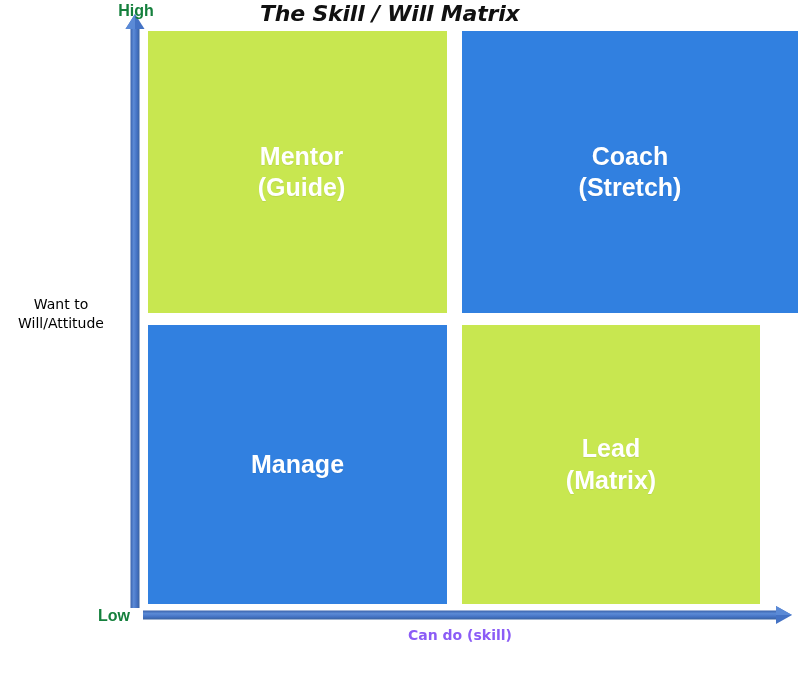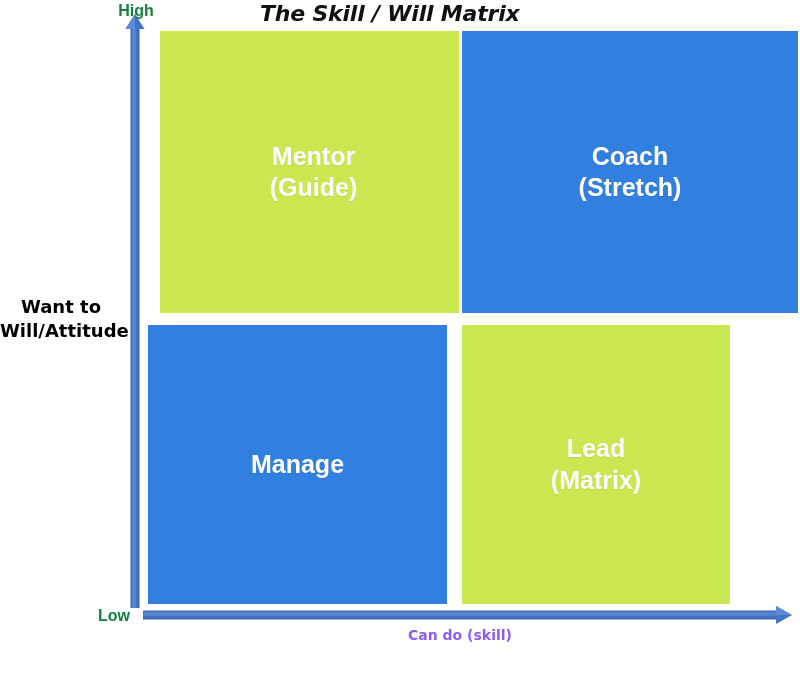--- a/index.html
+++ b/index.html
@@ -45,34 +45,34 @@
     font-family: "Liberation Sans", sans-serif;
     font-size: 25px;
     font-weight: bold;
     line-height: 1.26;
     box-sizing: border-box;
   }
   .quadrant .q-text {
     text-shadow: 0 1px 1px rgba(0,0,0,0.07);
   }
   #q-mentor {
-    left: 160px;  top: 31px;
+    left: 148px;  top: 31px;
     width: 299px; height: 282px; padding-left: 8px;
   }
   #q-coach {
     left: 462px;  top: 31px;
     width: 336px; height: 282px;
   }
   #q-manage {
     left: 148px;  top: 325px;
     width: 299px; height: 279px;
   }
   #q-lead {
     left: 462px;  top: 325px;
-    width: 268px; height: 279px;
+    width: 298px; height: 279px;
   }
 
   
   #y-axis {
     position: absolute;
     left: 124px;
     top: 14px;
     width: 22px;
     height: 594px;
   }
@@ -111,22 +111,22 @@
   }
 
   
   #y-axis-title {
     position: absolute;
     left: 0px;
     top: 295px;
     width: 122px;
     text-align: center;
     font-family: "DejaVu Sans", sans-serif;
-    font-size: 18px;
-    font-weight: bold;
+    font-size: 14px;
+    font-weight: normal;
     color: #000000;
     line-height: 1.35;
   }
   #x-axis-title {
     position: absolute;
     left: 260px;
     top: 627px;
     width: 400px;
     text-align: center;
     font-family: "DejaVu Sans", sans-serif;

